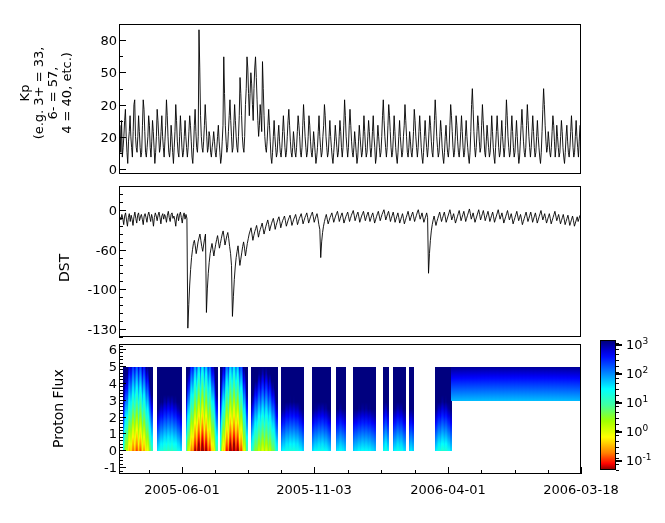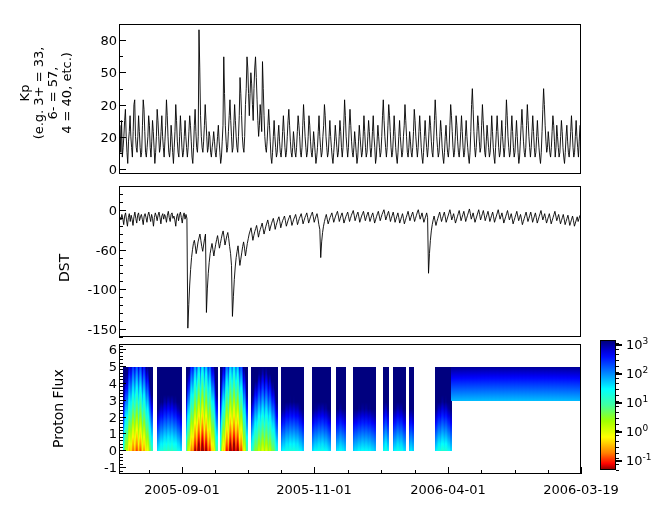--- a/index.html
+++ b/index.html
@@ -65,21 +65,21 @@
 
   <div class="panel" id="dst-panel" style="left:119px;top:186px;width:462px;height:151px;">
     <svg class="series" id="dst-svg" viewBox="0 0 462 151" preserveAspectRatio="none">
         <path d="M0.00,30.20 L0.93,33.38 L1.87,27.82 L2.80,31.79 L3.73,38.15 L4.67,29.41 L5.60,26.23 L6.53,33.38 L7.47,39.74 L8.40,30.99 L9.33,27.02 L10.27,34.97 L11.20,28.61 L12.13,32.58 L13.07,38.94 L14.00,30.20 L14.93,25.43 L15.87,31.79 L16.80,36.56 L17.73,28.61 L18.67,26.23 L19.60,34.17 L20.53,30.20 L21.47,27.82 L22.40,32.58 L23.33,38.15 L24.27,29.41 L25.20,27.02 L26.13,30.99 L27.07,35.76 L28.00,28.61 L28.93,25.43 L29.87,30.20 L30.80,34.97 L31.73,27.82 L32.67,31.79 L33.60,39.74 L34.53,30.99 L35.47,26.23 L36.40,29.41 L37.33,34.17 L38.27,28.61 L39.20,25.43 L40.13,30.99 L41.07,37.35 L42.00,29.41 L42.93,27.02 L43.87,32.58 L44.80,27.82 L45.73,30.20 L46.67,35.76 L47.60,28.61 L48.53,24.64 L49.47,30.99 L50.40,34.97 L51.33,27.82 L52.27,26.23 L53.20,31.79 L54.13,29.41 L55.07,33.38 L56.00,39.74 L56.93,30.20 L57.87,27.02 L58.80,34.17 L59.73,28.61 L60.67,25.43 L61.60,30.99 L62.53,36.56 L63.47,29.41 L64.40,26.23 L65.33,32.58 L66.27,27.82 L67.20,31.79 L68.13,143.05 L69.07,119.21 L70.00,99.34 L70.93,83.45 L71.87,71.53 L72.80,63.58 L73.73,57.22 L74.67,54.04 L75.60,59.61 L76.53,67.55 L77.47,61.99 L78.40,55.63 L79.33,51.66 L80.27,47.68 L81.20,54.04 L82.13,60.40 L83.07,65.17 L84.00,58.81 L84.93,52.45 L85.87,47.68 L86.80,127.16 L87.73,103.32 L88.67,87.42 L89.60,76.29 L90.53,67.55 L91.47,61.99 L92.40,57.22 L93.33,63.58 L94.27,69.94 L95.20,63.58 L96.13,58.02 L97.07,53.25 L98.00,49.27 L98.93,55.63 L99.87,61.99 L100.80,57.22 L101.73,52.45 L102.67,47.68 L103.60,44.51 L104.53,50.86 L105.47,58.81 L106.40,54.04 L107.33,49.27 L108.27,46.09 L109.20,52.45 L110.13,60.40 L111.07,67.55 L112.00,79.47 L112.93,131.13 L113.87,111.26 L114.80,93.78 L115.73,81.06 L116.67,71.53 L117.60,65.17 L118.53,59.61 L119.47,69.94 L120.40,79.47 L121.33,73.12 L122.27,66.76 L123.20,60.40 L124.13,55.63 L125.07,61.99 L126.00,69.94 L126.93,63.58 L127.87,57.22 L128.80,52.45 L129.73,47.68 L130.67,44.51 L131.60,41.33 L132.53,47.68 L133.47,54.04 L134.40,49.27 L135.33,45.30 L136.27,42.12 L137.20,38.94 L138.13,44.51 L139.07,50.86 L140.00,46.09 L140.93,42.92 L141.87,39.74 L142.80,36.56 L143.73,42.12 L144.67,47.68 L145.60,43.71 L146.53,39.74 L147.47,36.56 L148.40,33.38 L149.33,38.15 L150.27,44.51 L151.20,40.53 L152.13,37.35 L153.07,34.17 L154.00,31.79 L154.93,36.56 L155.87,42.92 L156.80,38.94 L157.73,35.76 L158.67,32.58 L159.60,30.20 L160.53,34.97 L161.47,41.33 L162.40,37.35 L163.33,34.17 L164.27,31.79 L165.20,29.41 L166.13,34.17 L167.07,39.74 L168.00,36.56 L168.93,33.38 L169.87,30.99 L170.80,28.61 L171.73,33.38 L172.67,38.94 L173.60,35.76 L174.53,32.58 L175.47,30.20 L176.40,27.82 L177.33,32.58 L178.27,38.15 L179.20,34.97 L180.13,31.79 L181.07,29.41 L182.00,27.02 L182.93,31.79 L183.87,37.35 L184.80,34.17 L185.73,30.99 L186.67,28.61 L187.60,26.23 L188.53,30.99 L189.47,36.56 L190.40,33.38 L191.33,30.20 L192.27,27.82 L193.20,25.43 L194.13,30.20 L195.07,35.76 L196.00,32.58 L196.93,29.41 L197.87,27.02 L198.80,31.79 L199.73,38.15 L200.67,42.92 L201.60,71.53 L202.53,55.63 L203.47,46.09 L204.40,39.74 L205.33,34.97 L206.27,30.99 L207.20,27.82 L208.13,32.58 L209.07,37.35 L210.00,34.17 L210.93,30.99 L211.87,28.61 L212.80,26.23 L213.73,30.99 L214.67,35.76 L215.60,32.58 L216.53,29.41 L217.47,27.02 L218.40,24.64 L219.33,29.41 L220.27,34.97 L221.20,31.79 L222.13,28.61 L223.07,26.23 L224.00,30.99 L224.93,36.56 L225.87,33.38 L226.80,30.20 L227.73,27.82 L228.67,25.43 L229.60,30.20 L230.53,34.97 L231.47,31.79 L232.40,28.61 L233.33,26.23 L234.27,23.84 L235.20,28.61 L236.13,34.17 L237.07,30.99 L238.00,27.82 L238.93,25.43 L239.87,30.20 L240.80,35.76 L241.73,32.58 L242.67,29.41 L243.60,27.02 L244.53,24.64 L245.47,29.41 L246.40,34.17 L247.33,30.99 L248.27,27.82 L249.20,25.43 L250.13,30.20 L251.07,34.97 L252.00,31.79 L252.93,28.61 L253.87,26.23 L254.80,30.99 L255.73,36.56 L256.67,33.38 L257.60,30.20 L258.53,27.02 L259.47,24.64 L260.40,29.41 L261.33,34.17 L262.27,30.99 L263.20,27.82 L264.13,25.43 L265.07,23.05 L266.00,27.82 L266.93,33.38 L267.87,30.20 L268.80,27.02 L269.73,24.64 L270.67,29.41 L271.60,34.97 L272.53,31.79 L273.47,28.61 L274.40,25.43 L275.33,30.20 L276.27,35.76 L277.20,32.58 L278.13,29.41 L279.07,26.23 L280.00,30.99 L280.93,36.56 L281.87,33.38 L282.80,30.20 L283.73,27.02 L284.67,31.79 L285.60,37.35 L286.53,34.17 L287.47,30.99 L288.40,27.82 L289.33,24.64 L290.27,29.41 L291.20,34.17 L292.13,30.99 L293.07,27.82 L294.00,25.43 L294.93,30.20 L295.87,34.97 L296.80,31.79 L297.73,28.61 L298.67,25.43 L299.60,23.05 L300.53,27.82 L301.47,32.58 L302.40,29.41 L303.33,26.23 L304.27,30.99 L305.20,35.76 L306.13,32.58 L307.07,29.41 L308.00,26.23 L308.93,30.99 L309.87,87.42 L310.80,67.55 L311.73,54.04 L312.67,44.51 L313.60,38.15 L314.53,33.38 L315.47,29.41 L316.40,34.17 L317.33,38.94 L318.27,34.97 L319.20,31.79 L320.13,28.61 L321.07,25.43 L322.00,30.20 L322.93,34.97 L323.87,31.79 L324.80,28.61 L325.73,25.43 L326.67,30.20 L327.60,35.76 L328.53,32.58 L329.47,29.41 L330.40,26.23 L331.33,23.05 L332.27,27.82 L333.20,33.38 L334.13,30.20 L335.07,27.02 L336.00,31.79 L336.93,36.56 L337.87,33.38 L338.80,30.20 L339.73,27.02 L340.67,23.84 L341.60,28.61 L342.53,34.17 L343.47,30.99 L344.40,27.82 L345.33,24.64 L346.27,29.41 L347.20,34.97 L348.13,31.79 L349.07,28.61 L350.00,25.43 L350.93,22.25 L351.87,27.02 L352.80,32.58 L353.73,29.41 L354.67,26.23 L355.60,30.99 L356.53,35.76 L357.47,32.58 L358.40,29.41 L359.33,26.23 L360.27,23.05 L361.20,27.82 L362.13,33.38 L363.07,30.20 L364.00,27.02 L364.93,23.84 L365.87,28.61 L366.80,34.17 L367.73,30.99 L368.67,27.82 L369.60,24.64 L370.53,29.41 L371.47,34.97 L372.40,31.79 L373.33,28.61 L374.27,25.43 L375.20,30.20 L376.13,35.76 L377.07,32.58 L378.00,29.41 L378.93,26.23 L379.87,23.05 L380.80,27.82 L381.73,32.58 L382.67,29.41 L383.60,26.23 L384.53,30.99 L385.47,36.56 L386.40,33.38 L387.33,30.20 L388.27,27.02 L389.20,23.84 L390.13,28.61 L391.07,33.38 L392.00,30.20 L392.93,27.02 L393.87,31.79 L394.80,37.35 L395.73,34.17 L396.67,30.99 L397.60,27.82 L398.53,24.64 L399.47,29.41 L400.40,34.17 L401.33,30.99 L402.27,27.82 L403.20,32.58 L404.13,38.15 L405.07,34.97 L406.00,31.79 L406.93,28.61 L407.87,25.43 L408.80,30.20 L409.73,34.97 L410.67,31.79 L411.60,28.61 L412.53,25.43 L413.47,30.20 L414.40,35.76 L415.33,32.58 L416.27,29.41 L417.20,26.23 L418.13,30.99 L419.07,36.56 L420.00,33.38 L420.93,30.20 L421.87,27.02 L422.80,23.84 L423.73,28.61 L424.67,33.38 L425.60,30.20 L426.53,27.02 L427.47,31.79 L428.40,36.56 L429.33,33.38 L430.27,30.20 L431.20,27.02 L432.13,31.79 L433.07,37.35 L434.00,34.17 L434.93,30.99 L435.87,27.82 L436.80,24.64 L437.73,29.41 L438.67,34.17 L439.60,30.99 L440.53,27.82 L441.47,32.58 L442.40,37.35 L443.33,34.17 L444.27,30.99 L445.20,27.82 L446.13,32.58 L447.07,38.15 L448.00,34.97 L448.93,31.79 L449.87,28.61 L450.80,33.38 L451.73,38.94 L452.67,35.76 L453.60,32.58 L454.53,29.41 L455.47,34.17 L456.40,39.74 L457.33,36.56 L458.27,33.38 L459.20,30.20 L460.13,34.97 L461.07,31.79 L462.00,28.61 " fill="none" stroke="#000000" stroke-width="0.9" vector-effect="non-scaling-stroke"></path>
       </svg>
   </div>
   <div id="dst-yticks">
       <div class="ytick" style="left: 85px; top: 209.842px; width: 32px;">0</div>
       <div class="ytick" style="left: 85px; top: 249.579px; width: 32px;">-60</div>
       <div class="ytick" style="left: 85px; top: 289.316px; width: 32px;">-100</div>
-      <div class="ytick" style="left: 85px; top: 329.053px; width: 32px;">-150</div>
+      <div class="ytick" style="left: 85px; top: 329.053px; width: 32px;">-130</div>
     </div>
   <div id="dst-tickmarks">
       <div class="tickmark" style="left: 119px; top: 210px; width: 7px; height: 1.3px;"></div>
       <div class="tickmark" style="left: 119px; top: 250px; width: 7px; height: 1.3px;"></div>
       <div class="tickmark" style="left: 119px; top: 289px; width: 7px; height: 1.3px;"></div>
       <div class="tickmark" style="left: 119px; top: 329px; width: 7px; height: 1.3px;"></div>
       <div class="tickmark" style="left: 119px; top: 337px; width: 4px; height: 1px;"></div>
       <div class="tickmark" style="left: 119px; top: 329px; width: 4px; height: 1px;"></div>
       <div class="tickmark" style="left: 119px; top: 321px; width: 4px; height: 1px;"></div>
       <div class="tickmark" style="left: 119px; top: 313px; width: 4px; height: 1px;"></div>
@@ -534,24 +534,24 @@
       <div class="tickmark" style="left: 119px; top: 363px; width: 4px; height: 1px;"></div>
       <div class="tickmark" style="left: 119px; top: 359px; width: 4px; height: 1px;"></div>
       <div class="tickmark" style="left: 119px; top: 356px; width: 4px; height: 1px;"></div>
       <div class="tickmark" style="left: 119px; top: 352px; width: 4px; height: 1px;"></div>
       <div class="tickmark" style="left: 119px; top: 349px; width: 4px; height: 1px;"></div>
       <div class="tickmark" style="left: 119px; top: 346px; width: 4px; height: 1px;"></div>
     </div>
   <div class="ylabel" id="flux-ylabel" style="left:50px;top:448px;">Proton Flux</div>
 
   <div id="x-ticklabels">
-      <div class="xtick" style="left: 182px; top: 482px;">2005-09-01</div>
-      <div class="xtick" style="left: 314px; top: 482px;">2005-11-01</div>
+      <div class="xtick" style="left: 182px; top: 482px;">2005-06-01</div>
+      <div class="xtick" style="left: 314px; top: 482px;">2005-11-03</div>
       <div class="xtick" style="left: 448px; top: 482px;">2006-04-01</div>
-      <div class="xtick" style="left: 581px; top: 482px;">2006-03-19</div>
+      <div class="xtick" style="left: 581px; top: 482px;">2006-03-18</div>
     </div>
   <div id="x-tickmarks">
       <div class="tickmark" style="left: 182px; top: 467px; width: 1.3px; height: 7px;"></div>
       <div class="tickmark" style="left: 314px; top: 467px; width: 1.3px; height: 7px;"></div>
       <div class="tickmark" style="left: 448px; top: 467px; width: 1.3px; height: 7px;"></div>
       <div class="tickmark" style="left: 581px; top: 467px; width: 1.3px; height: 7px;"></div>
       <div class="tickmark" style="left: 215px; top: 470px; width: 1px; height: 4px;"></div>
       <div class="tickmark" style="left: 248px; top: 470px; width: 1px; height: 4px;"></div>
       <div class="tickmark" style="left: 281px; top: 470px; width: 1px; height: 4px;"></div>
       <div class="tickmark" style="left: 348px; top: 470px; width: 1px; height: 4px;"></div>

